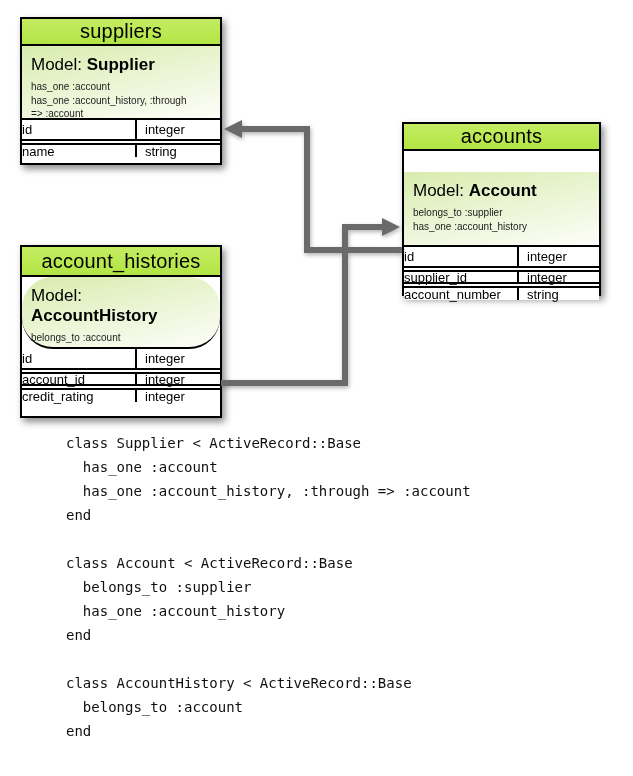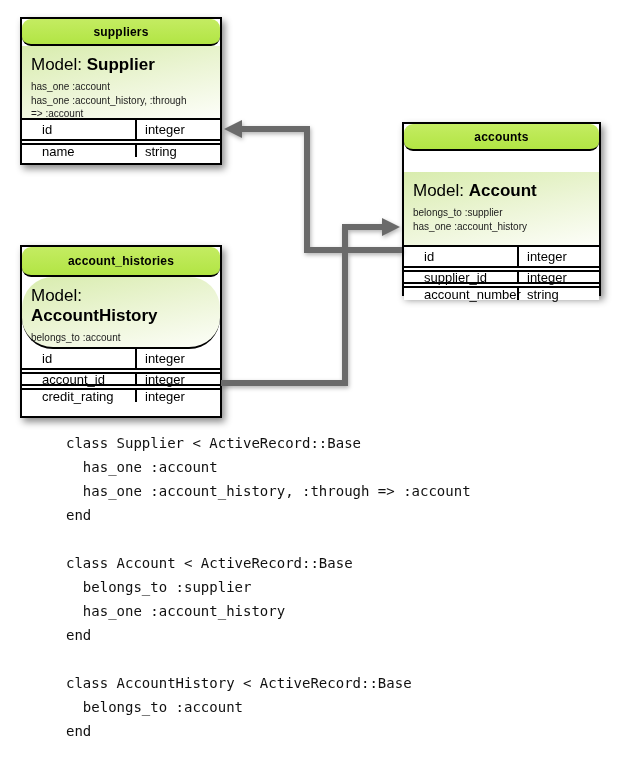--- a/index.html
+++ b/index.html
@@ -21,21 +21,21 @@
     box-shadow: 3px 4px 7px rgba(0,0,0,0.45);
   }
   .etable-suppliers         { left: 20px;  top: 17px;  width: 202px; height: 148px; }
   .etable-accounts          { left: 402px; top: 122px; width: 199px; height: 174px; }
   .etable-account-histories { left: 20px;  top: 245px; width: 202px; height: 173px; }
 
   .theader {
     border-bottom: 2px solid #000;
     background: linear-gradient(to bottom, #c4ec62, #b2e544);
     display: flex; align-items: center; justify-content: center;
-    font-size: 12px; font-weight: bold; letter-spacing: 0.2px; border-radius: 9px;
+    font-size: 20px; font-weight: normal; letter-spacing: 0.2px;
   }
   .etable-suppliers .theader         { height: 27px; }
   .etable-accounts .theader          { height: 27px; }
   .etable-account-histories .theader { height: 30px; }
 
   .tbody {
     border-bottom: 2px solid #000;
     background: linear-gradient(168deg, #d8ecad 0%, #ecf5d6 52%, #fdfef9 100%);
     padding: 7px 8px 0 9px;
   }
@@ -50,21 +50,21 @@
   .trows { background: #ffffff; }
   .trow  {
     display: flex; align-items: center;
     height: 21px;
     background: #ffffff;
     border-bottom: 2px solid #000;
     font-size: 13px;
   }
   .trow:last-child { border-bottom: none; }
   .trow + .trow { margin-top: 2px; border-top: 2px solid #000; height: 14px; }
-  .cell-name { width: 113px; padding-left: 20px; white-space: pre; }
+  .cell-name { width: 113px; padding-left: 0; white-space: pre; }
   .cell-type { flex: 1; align-self: stretch; display: flex; align-items: center;
                border-left: 2px solid #000; padding-left: 8px; white-space: pre; }
 
   
   .arrows {
     position: absolute; left: 0; top: 0;
     pointer-events: none;
     filter: drop-shadow(1.5px 2.5px 2px rgba(0,0,0,0.30));
   }
 

